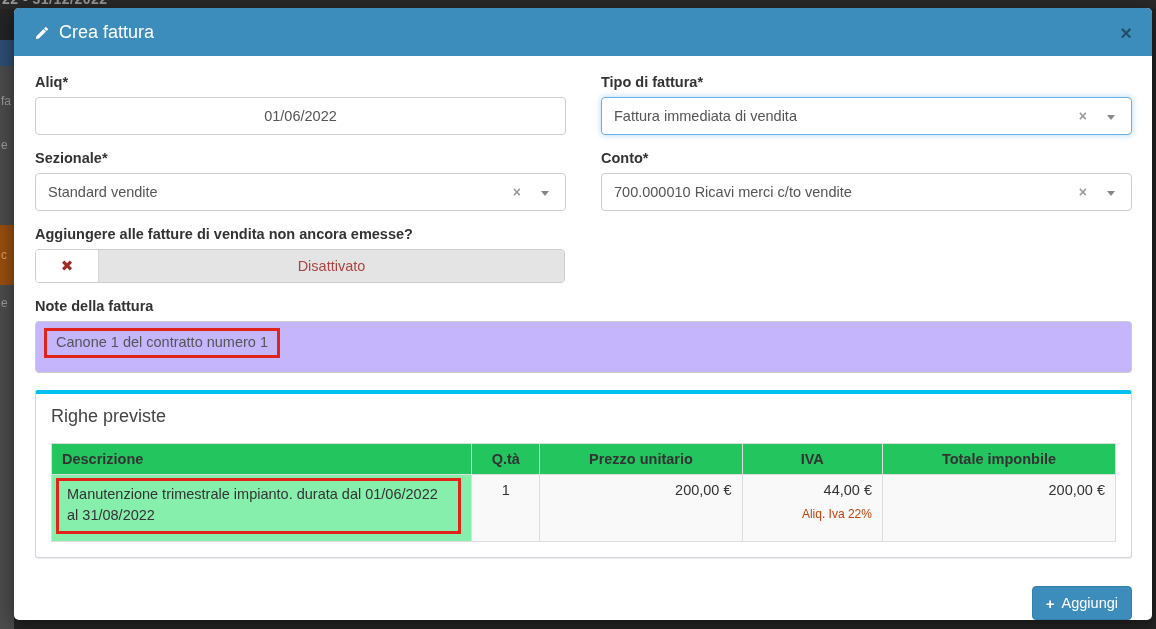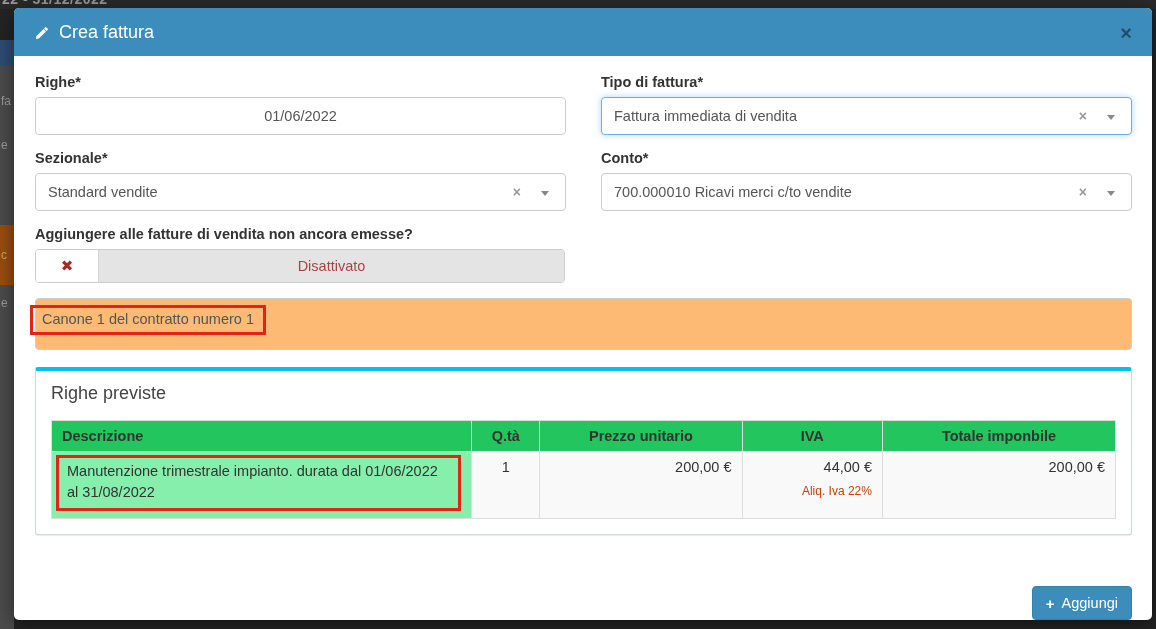--- a/index.html
+++ b/index.html
@@ -66,21 +66,21 @@
   }
   .toggle-handle{flex:0 0 62px;background:#fff;display:flex;align-items:center;justify-content:center;
     font-size:15px;color:#9e2b24;border-right:1px solid #d5d5d5;}
   .toggle-track{flex:1;background:#e4e4e4;display:flex;align-items:center;justify-content:center;
     font-size:14.5px;color:#a94442;}
 
   
   .note-group{margin-bottom:17px;}
   .note-box{
     width:100%;height:52px;border:1px solid #ccc;border-radius:4px;box-sizing:border-box;
-    padding:7px 4px;font-size:14.5px;color:#555;background:#fdba74;
+    padding:7px 18px;font-size:14.5px;color:#555;background:#c4b5fd;
   }
   .annotation{border:3px solid #e2231a;}
   .note-annotation{display:inline-block;padding:3px 9px 5px 9px;margin:-1px 0 0 -10px;}
 
   
   .panel{
     border:1px solid #d2d6de;border-top:4px solid #00c0ef;border-radius:3px;
     background:#fff;box-shadow:0 1px 1px rgba(0,0,0,.08);
   }
   .panel-header{padding:12px 15px 10px;font-size:18px;color:#444;}
@@ -135,21 +135,21 @@
       </span>
       <span>Crea fattura</span>
     </div>
     <button class="close-btn">×</button>
   </div>
 
   <div class="modal-body">
 
     <div class="form-row">
       <div class="form-col">
-        <div class="field-label">Righe*</div>
+        <div class="field-label">Aliq*</div>
         <div class="control centered">
           <span>01/06/2022</span>
         </div>
       </div>
       <div class="form-col">
         <div class="field-label">Tipo di fattura*</div>
         <div class="control select-control focused">
           <span>Fattura immediata di vendita</span>
           <span class="select-clear">×</span>
           <span class="select-caret"></span>
@@ -178,20 +178,21 @@
 
     <div class="toggle-group">
       <div class="field-label">Aggiungere alle fatture di vendita non ancora emesse?</div>
       <div class="toggle">
         <div class="toggle-handle">✖</div>
         <div class="toggle-track">Disattivato</div>
       </div>
     </div>
 
     <div class="note-group">
+      <div class="field-label">Note della fattura</div>
       <div class="note-box">
         <span class="annotation note-annotation">
           <span>Canone 1 del contratto numero 1</span>
         </span>
       </div>
     </div>
 
     <div class="panel">
       <div class="panel-header">Righe previste</div>
       <div class="panel-body">

